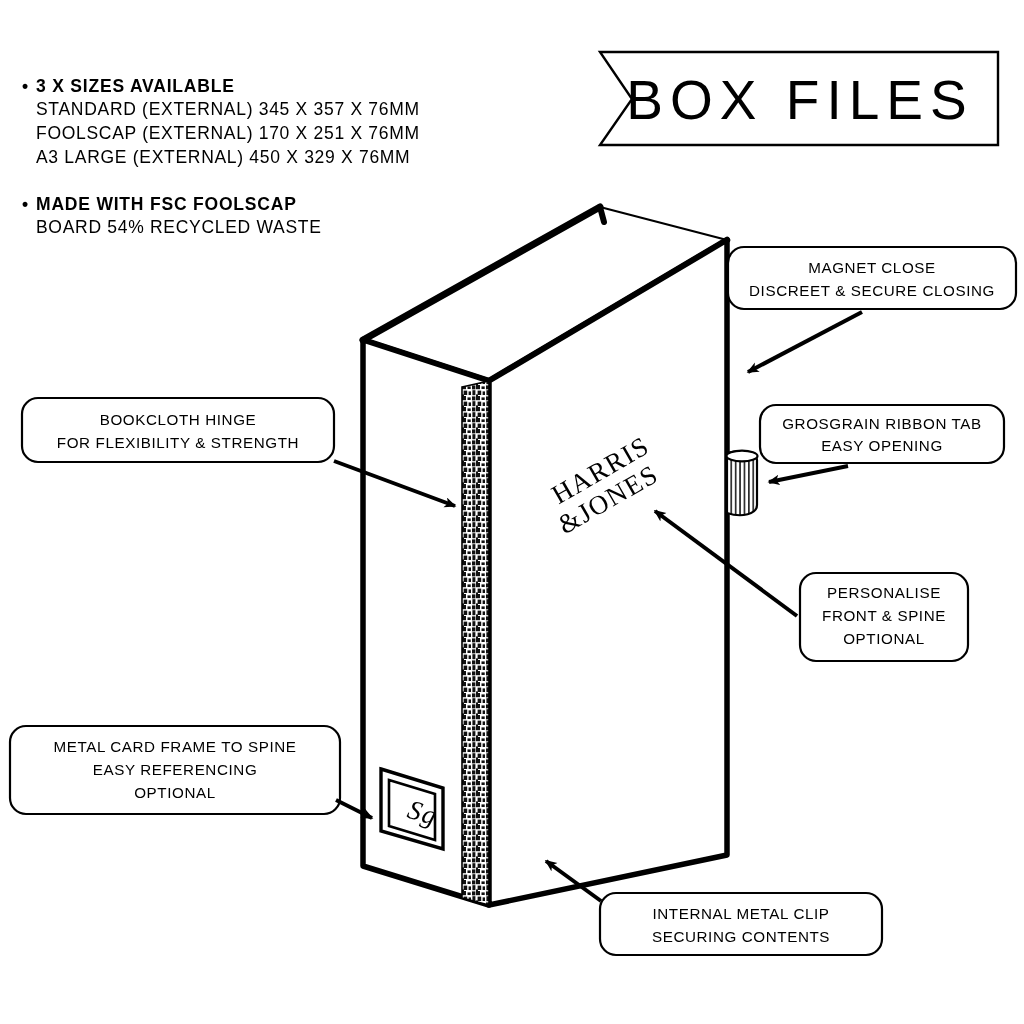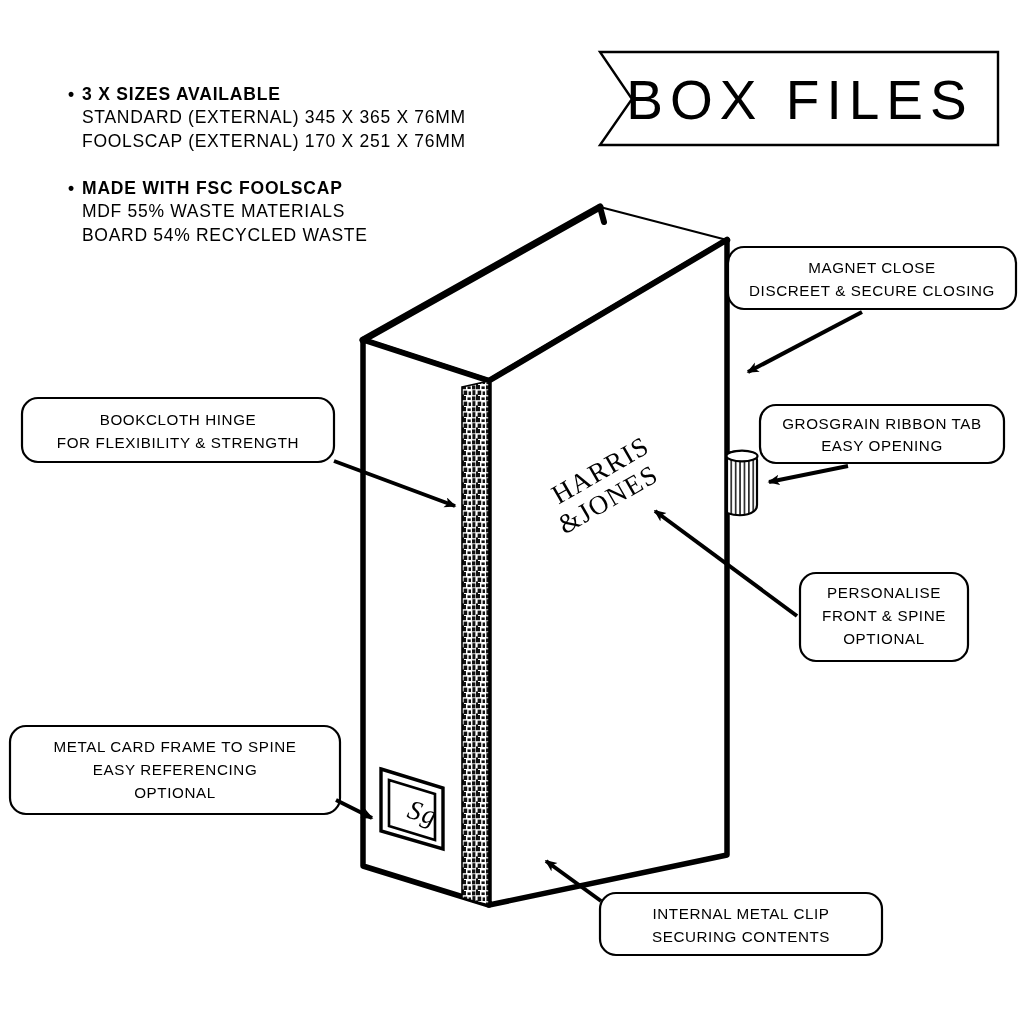--- a/index.html
+++ b/index.html
@@ -24,23 +24,22 @@
   #art {
     position: absolute;
     left: 0;
     top: 0;
     width: 1024px;
     height: 1024px;
   }
   .spec-block {
     position: absolute;
     left: 22px;
-    top: 82px;
+    top: 74px;
     width: 480px;
-    margin-left: 46px;
   }
   .spec-group { margin-bottom: 22px; }
   .spec-head {
     font-size: 17.5px;
     font-weight: bold;
     letter-spacing: 0.8px;
     white-space: nowrap;
     line-height: 1.38;
   }
   .spec-head .dot {
@@ -78,27 +77,27 @@
 </style>
 </head>
 <body>
 
 <div id="stage">
 
   <div class="spec-block">
 
     <div class="spec-group">
       <div class="spec-head"><span class="dot">•</span><span>3 X SIZES AVAILABLE</span></div>
-      <div class="spec-line">STANDARD (EXTERNAL) 345 X 365 X 76MM</div>
+      <div class="spec-line">STANDARD (EXTERNAL) 345 X 357 X 76MM</div>
       <div class="spec-line">FOOLSCAP (EXTERNAL) 170 X 251 X 76MM</div>
+      <div class="spec-line">A3 LARGE (EXTERNAL) 450 X 329 X 76MM</div>
     </div>
 
     <div class="spec-group">
       <div class="spec-head"><span class="dot">•</span><span>MADE WITH FSC FOOLSCAP</span></div>
-      <div class="spec-line">MDF 55% WASTE MATERIALS</div>
       <div class="spec-line">BOARD 54% RECYCLED WASTE</div>
     </div>
 
   </div>
 
   <svg id="art" viewBox="0 0 1024 1024" xmlns="http://www.w3.org/2000/svg">
 
     <defs>
 
       <marker id="ah" markerWidth="13" markerHeight="13" refX="10.5" refY="5.2" orient="auto" markerUnits="userSpaceOnUse">

